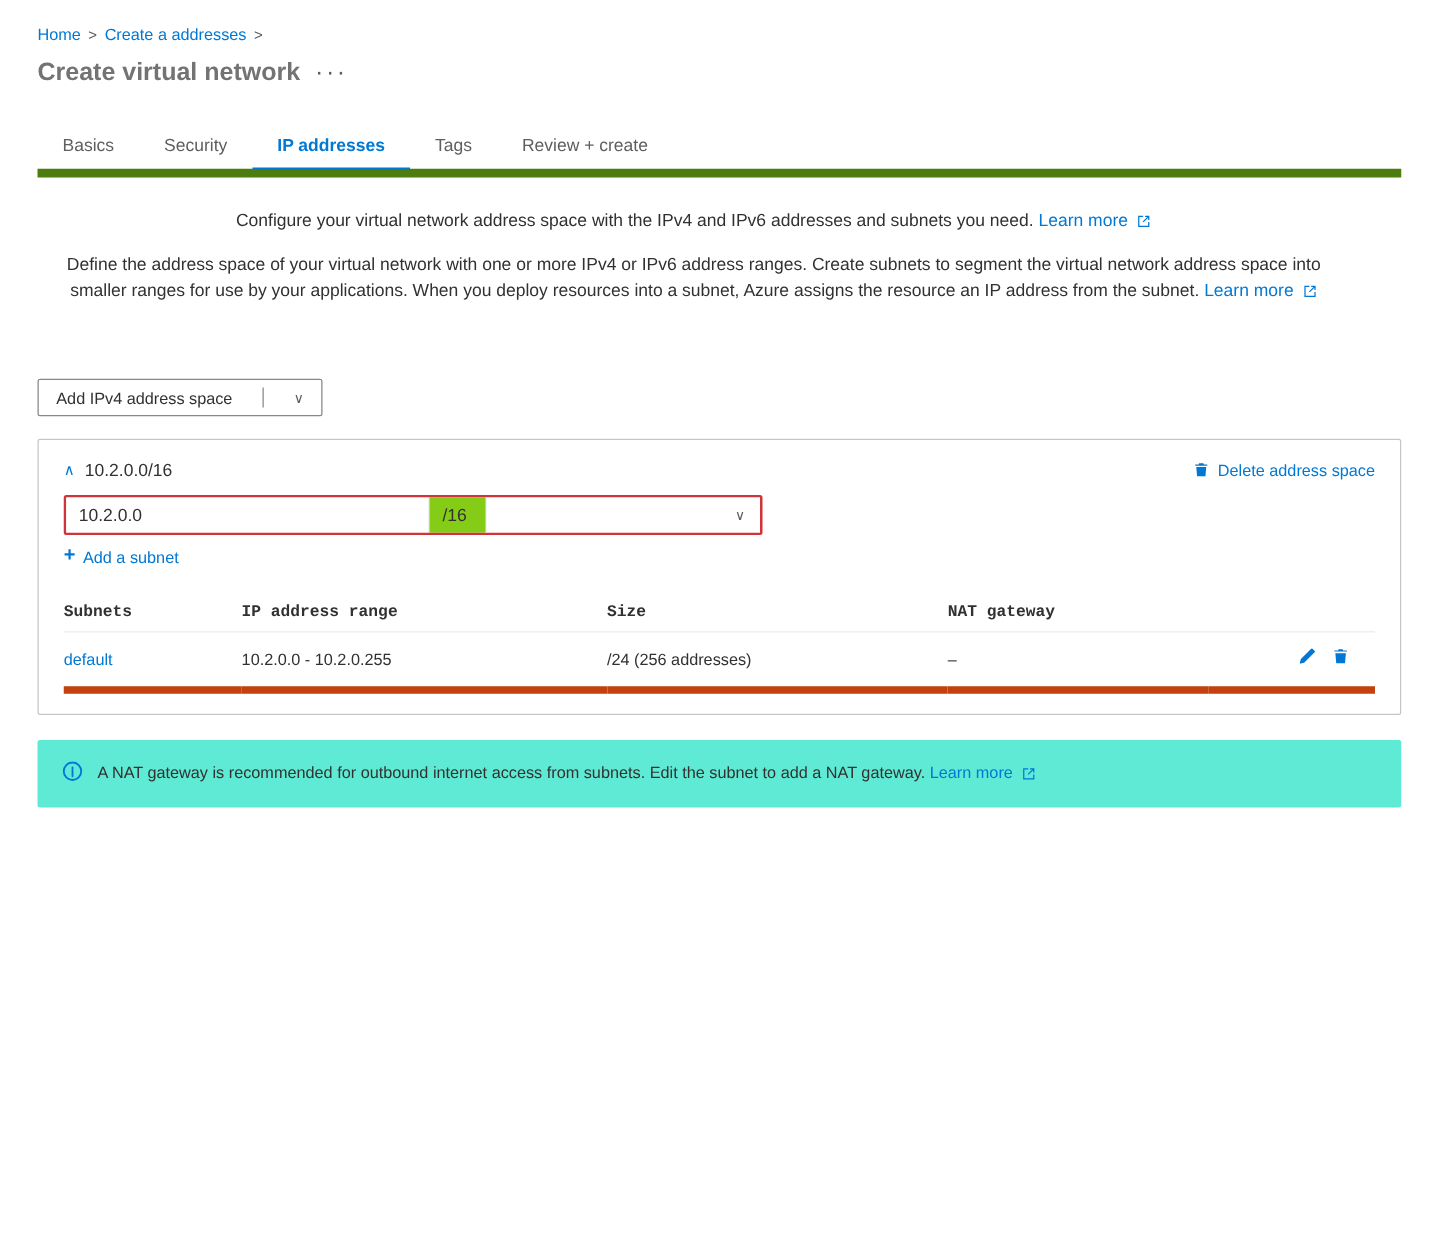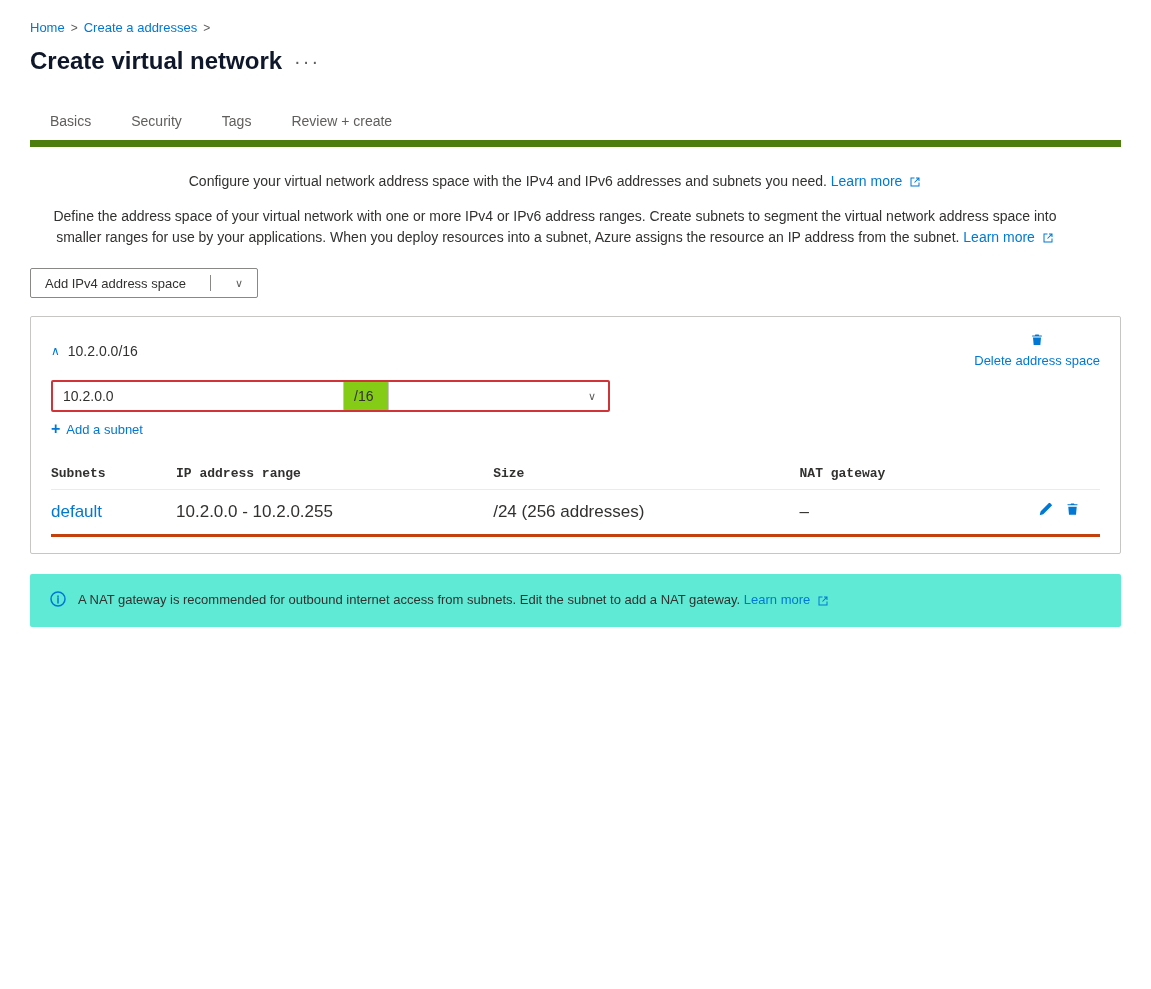--- a/index.html
+++ b/index.html
@@ -30,23 +30,23 @@
       font-size: 12px;
     }
 
     .page-header {
       display: flex;
       align-items: center;
       gap: 12px;
       margin-bottom: 28px;
     }
     .page-title {
-      font-size: 24px;
+      font-size: 20px;
       font-weight: 600;
-      color: #0f172a;
+      color: #737373;
     }
     .page-menu-icon {
       font-size: 20px;
       color: #605e5c;
       cursor: pointer;
       letter-spacing: 2px;
     }
 
     .tabs {
       display: flex;
@@ -88,20 +88,21 @@
       display: inline-flex;
       align-items: center;
       gap: 20px;
       border: 1px solid #8a8886;
       background: #fff;
       padding: 6px 14px;
       font-size: 13px;
       cursor: pointer;
       color: #323130;
       border-radius: 2px;
+      margin-top: 40px;
     }
     .add-btn-divider {
       width: 1px;
       height: 16px;
       background: #8a8886;
       margin: 0 4px;
     }
     .add-btn-chevron {
       font-size: 11px;
       color: #605e5c;
@@ -128,27 +129,25 @@
       color: #323130;
     }
     .collapse-icon {
       color: #0078d4;
       font-size: 12px;
       cursor: pointer;
     }
 
     .delete-link {
       display: flex;
-      align-items: center;
       gap: 6px;
       color: #0078d4;
       font-size: 13px;
       cursor: pointer;
       text-decoration: none;
-      flex-direction: column;
     }
 
     .ip-input-row {
       display: flex;
       align-items: stretch;
       gap: 0;
       margin-bottom: 8px;
       border: 2px solid #d13438;
       border-radius: 2px;
       width: fit-content;
@@ -224,23 +223,23 @@
       text-align: left;
       font-weight: 600;
       font-size: 13px;
       color: #323130;
       padding: 8px 12px 8px 0;
       border-bottom: 1px solid #edebe9;
       font-family: Liberation Mono, monospace;
     }
     .subnets-table td {
       padding: 12px 12px 12px 0;
-      font-size: 17px;
-      color: #323130;
-      border-bottom: 3px solid #c2410c;
+      font-size: 13px;
+      color: #323130;
+      border-bottom: 6px solid #c2410c;
       vertical-align: middle;
     }
     .subnet-link {
       color: #0078d4;
       text-decoration: none;
     }
     .action-icon {
       color: #0078d4;
       font-size: 15px;
       cursor: pointer;
@@ -297,20 +296,21 @@
 </div>
 
 <div class="page-header">
   <h1 class="page-title">Create virtual network</h1>
   <span class="page-menu-icon">···</span>
 </div>
 
 <div class="tabs">
   <div class="tab">Basics</div>
   <div class="tab">Security</div>
+  <div class="tab active">IP addresses</div>
   <div class="tab">Tags</div>
   <div class="tab">Review + create</div>
 </div>
 
 <p class="description">
   <span>Configure your virtual network address space with the IPv4 and IPv6 addresses and subnets you need.</span>
   <a href="#">
     <span>Learn more</span>
     <svg class="ext-link-svg" viewBox="0 0 12 12" fill="none" xmlns="http://www.w3.org/2000/svg">
       <path d="M1.5 1.5H5.5V2.5H2.5V9.5H9.5V6.5H10.5V10.5H1.5V1.5Z" fill="#0078d4"></path>

